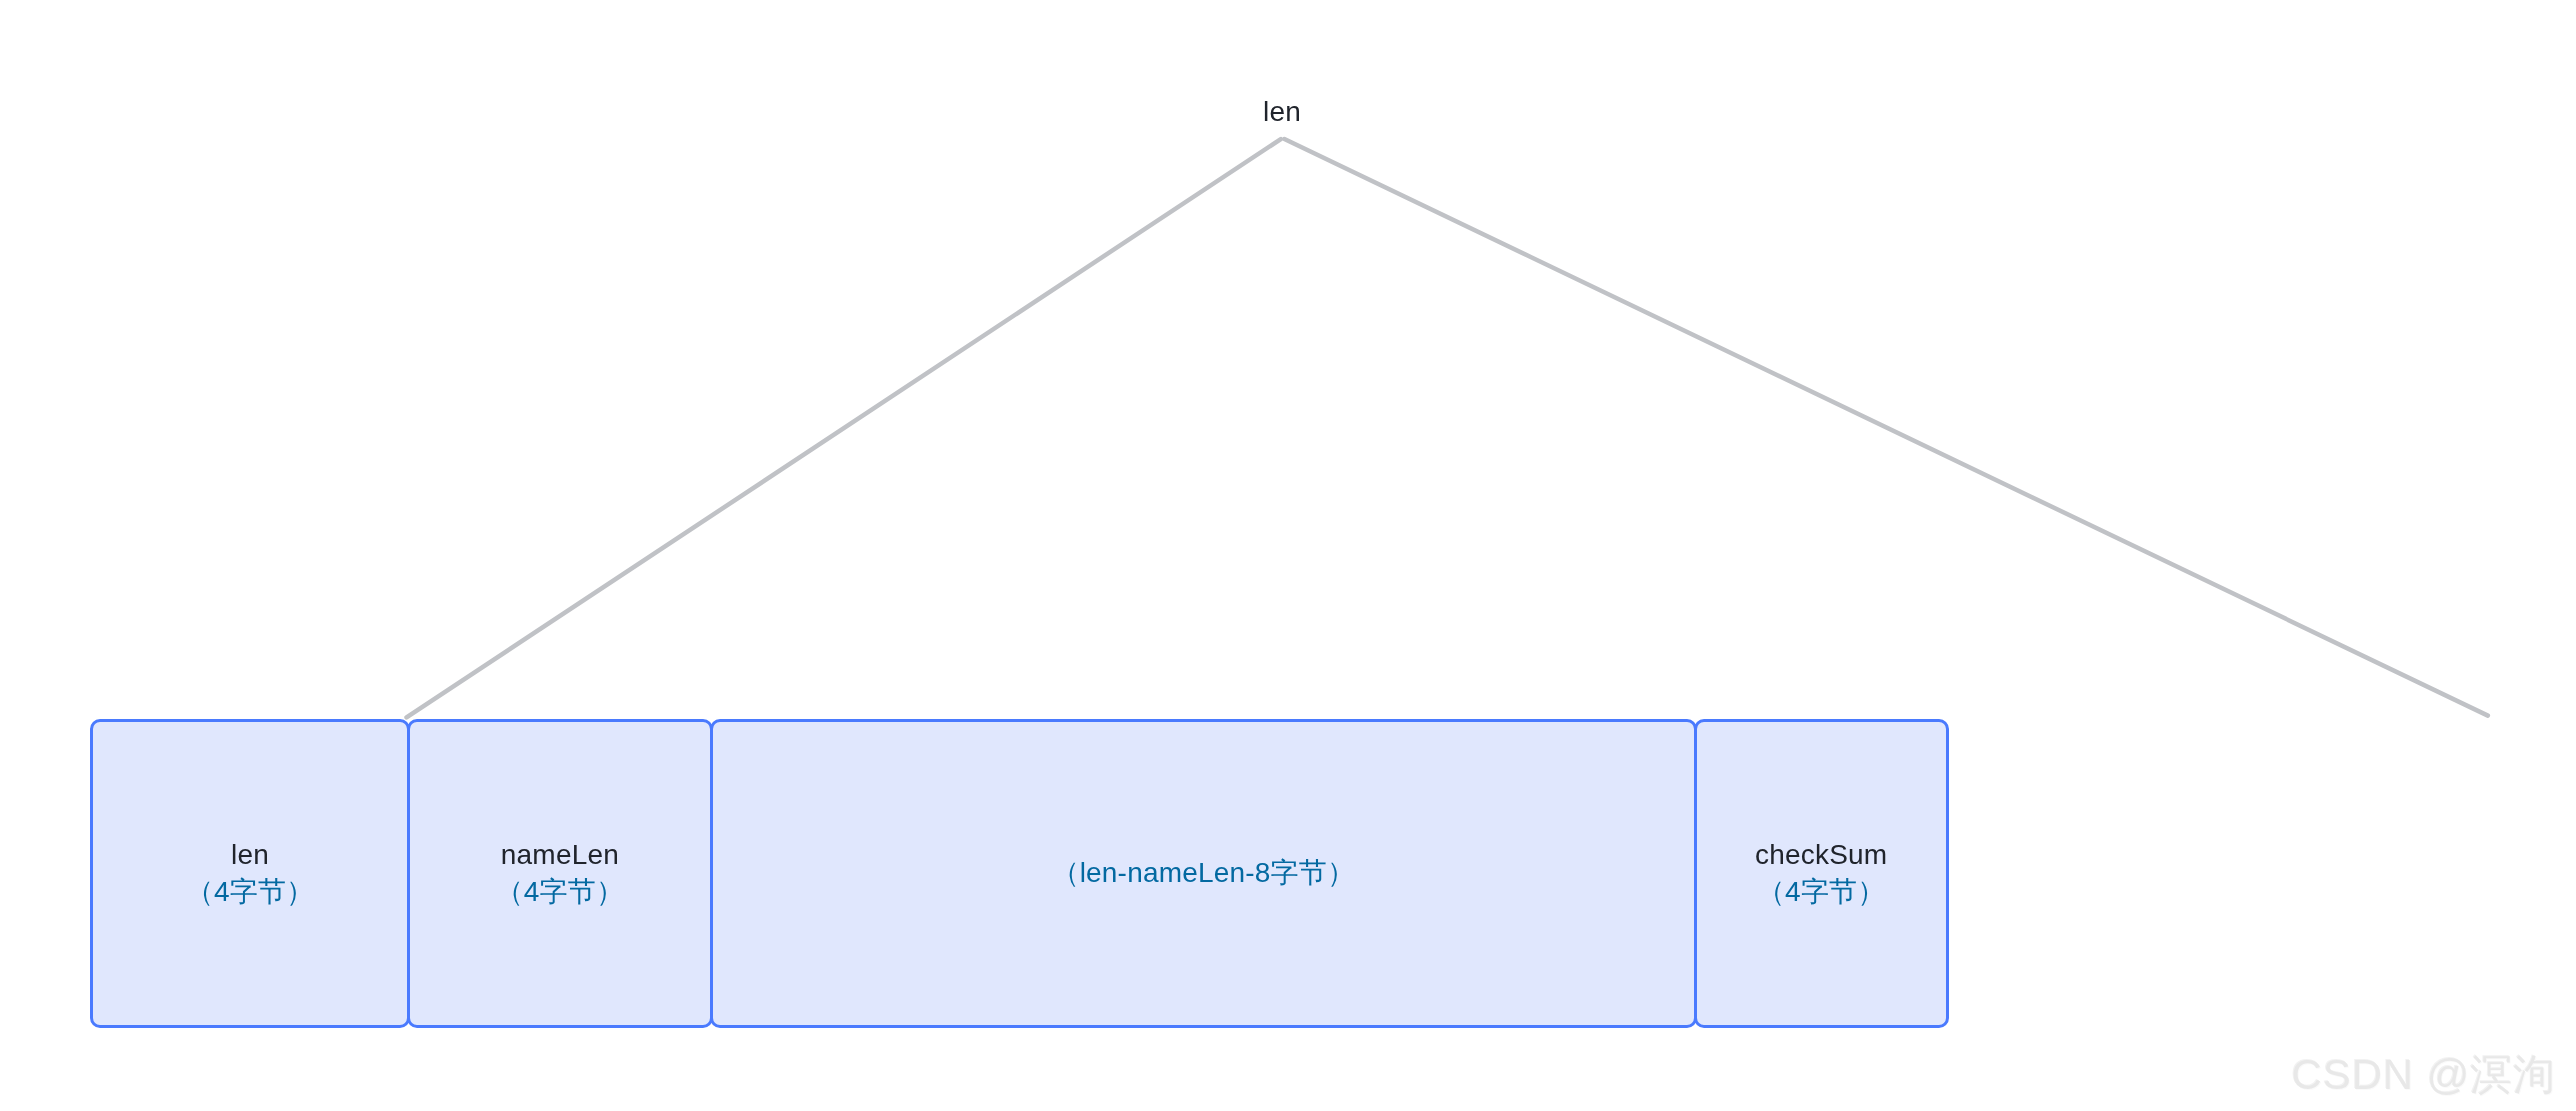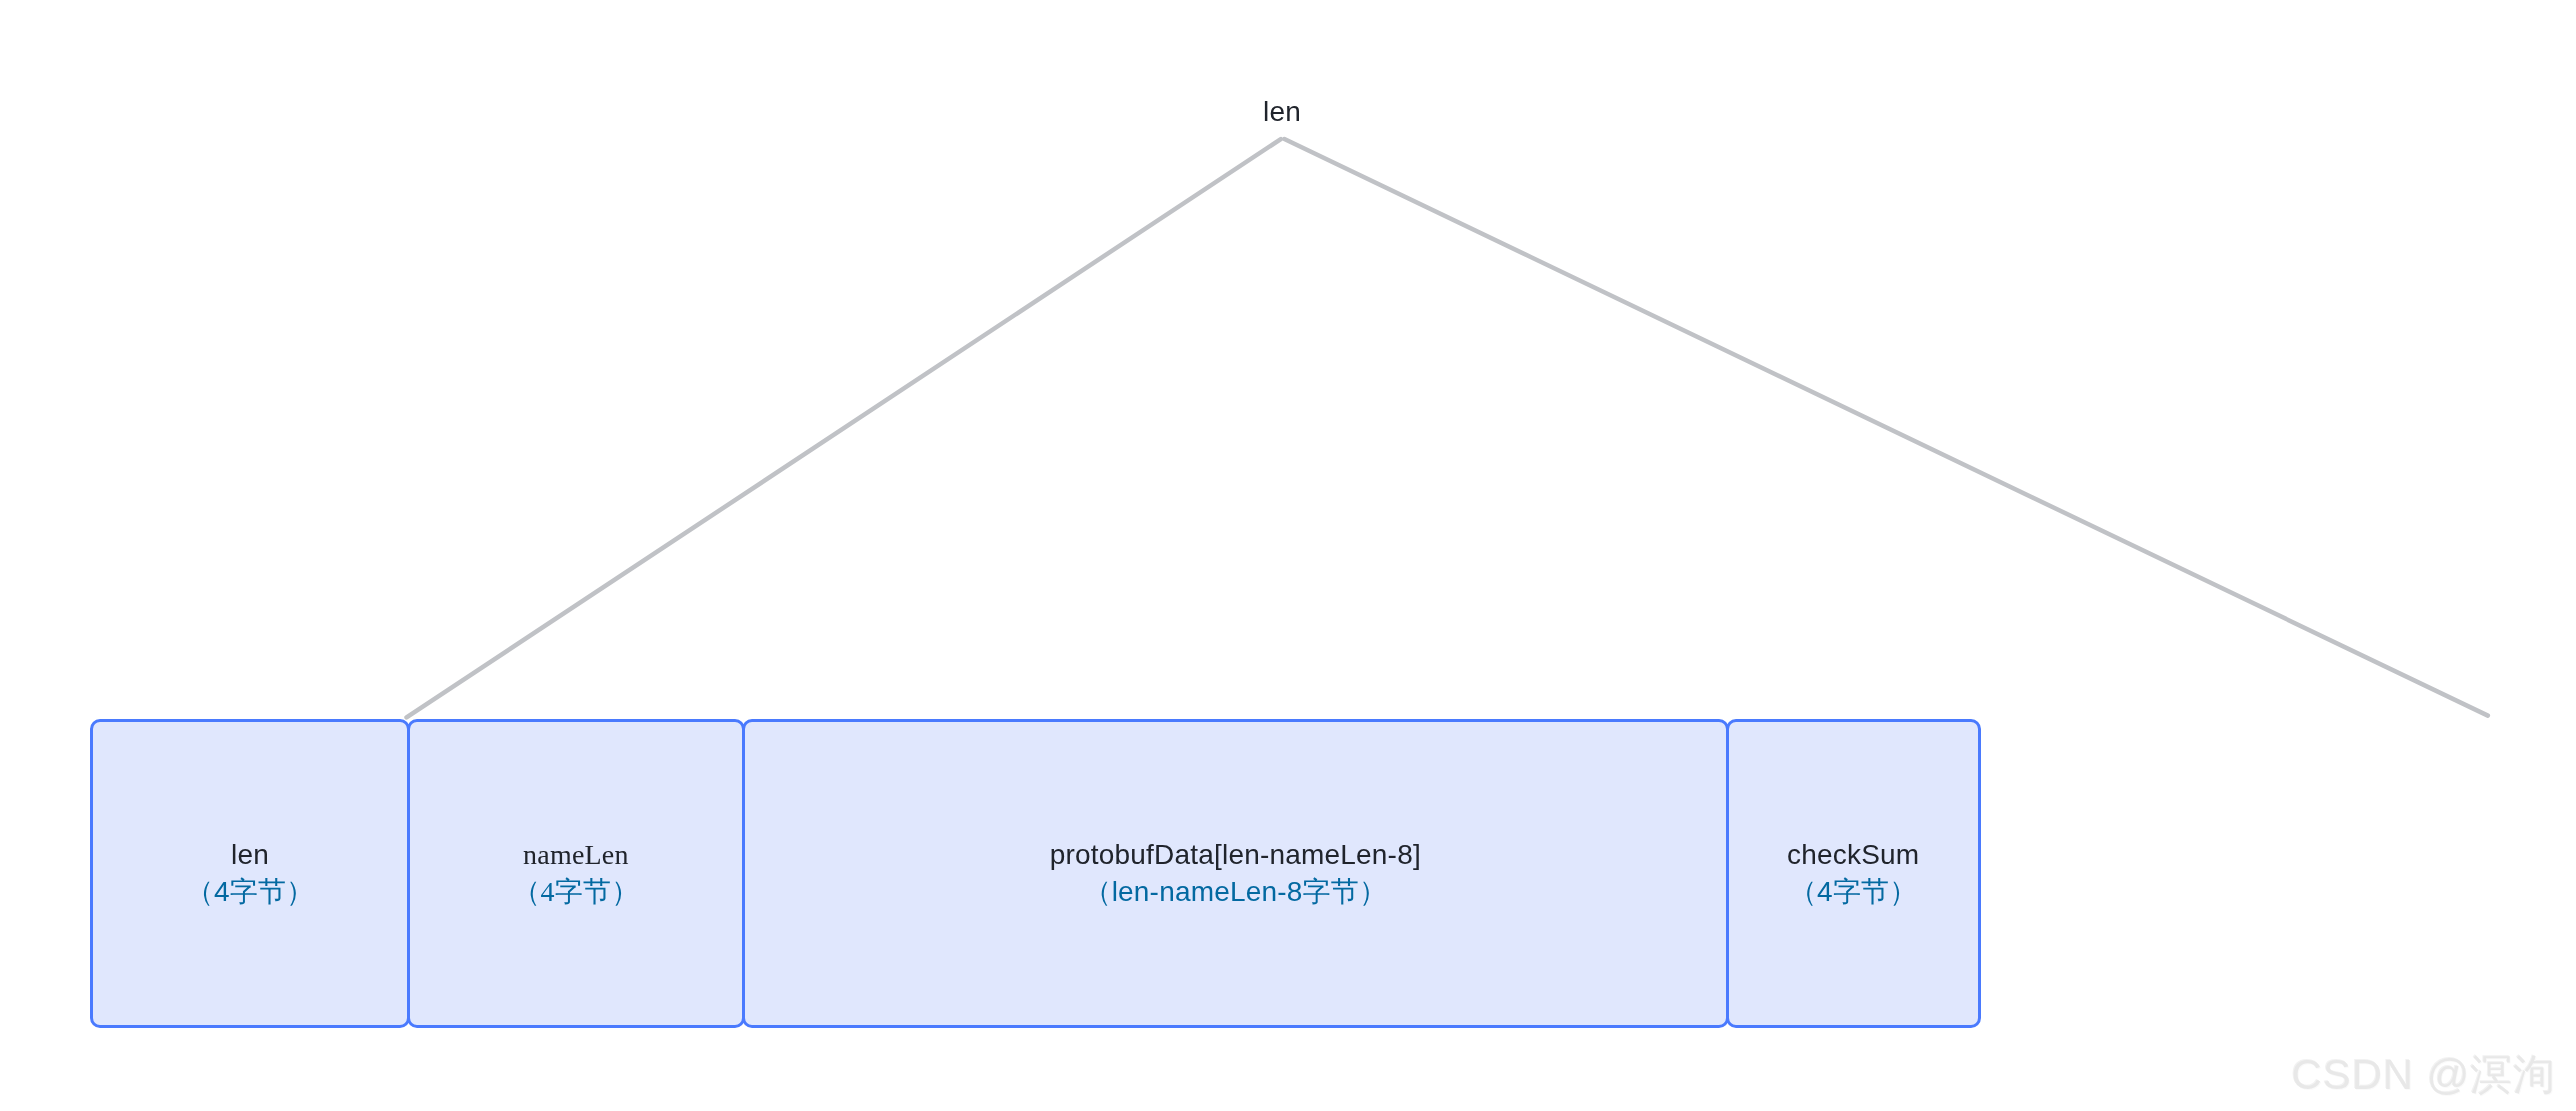--- a/index.html
+++ b/index.html
@@ -113,28 +113,27 @@
 
   <div class="apex-label">len</div>
 
   <div class="field-row">
 
     <div class="field-box" style="width:320px;">
       <span class="field-name">len</span>
       <span class="field-size">（4字节）</span>
     </div>
 
-    <div class="field-box" style="width:338px;font-family:Liberation Serif, serif;">
+    <div class="field-box" style="width:306px;">
       <span class="field-name">nameLen</span>
       <span class="field-size">（4字节）</span>
     </div>
 
 
     <div class="field-box" style="width:987px;">
-      <span class="field-name">protobufData[len-nameLen-8]</span>
       <span class="field-size">（len-nameLen-8字节）</span>
     </div>
 
     <div class="field-box" style="width:255px;">
       <span class="field-name">checkSum</span>
       <span class="field-size">（4字节）</span>
     </div>
 
   </div>
 

